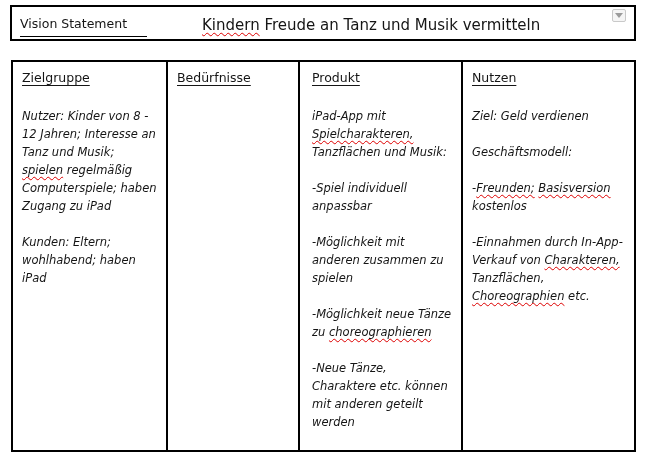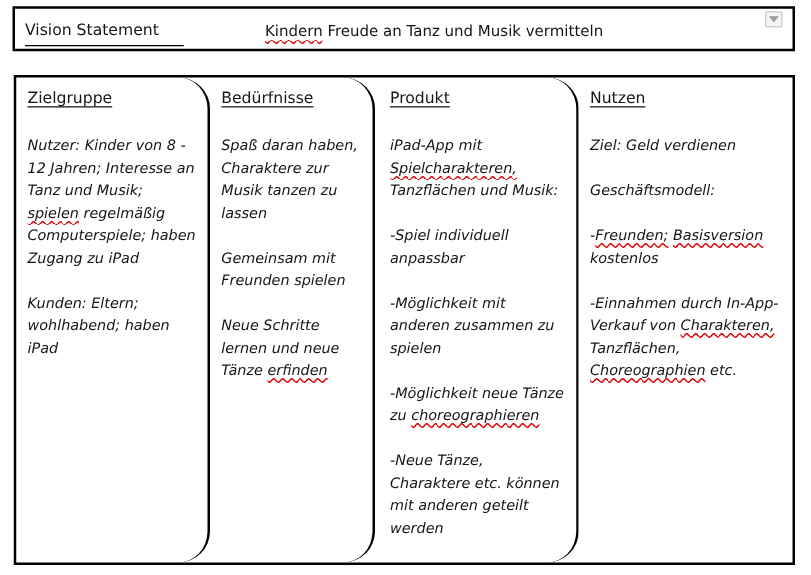--- a/index.html
+++ b/index.html
@@ -24,23 +24,22 @@
   }
   .vision-label {
     position: absolute; left: 8px; top: 8px;
     font-size: 12.5px;
     border-bottom: 1px solid #000;
     padding: 0 20px 3px 0;
     white-space: nowrap;
   }
   .statement {
     position: absolute; left: 190px; top: 9px;
-    font-size: 12px;
+    font-size: 15px;
     white-space: nowrap;
-    margin-left: 10px;
   }
   .dropdown-btn {
     position: absolute; top: 2px; right: 8px;
     width: 14px; height: 13px;
     background: var(--btn-bg, #f5f5f5);
     border: 1px solid var(--btn-border, #c9c9c9);
     border-radius: 2px;
     display: flex; align-items: center; justify-content: center;
     padding: 0; cursor: pointer;
   }
@@ -57,21 +56,20 @@
     width: 625px; height: 392px;
     border: 2px solid #000;
     background: #fff;
     display: flex;
   }
   .col {
     height: 100%;
     padding: 7px 8px 0 9px;
     border-right: 2px solid #000;
     overflow: hidden;
-    border-radius: 25px;
   }
   .col-1 { width: 155px; }
   .col-2 { width: 132px; }
   .col-3 { width: 163px; padding-left: 12px; }
   .col-4 { flex: 1; border-right: none; }
   .col-heading {
     font-size: 12.5px;
     text-decoration: underline;
     text-decoration-thickness: 1px;
     text-underline-offset: 3px;
@@ -104,25 +102,20 @@
     <div class="col col-1">
       <div class="col-heading">Zielgruppe</div>
       <div class="col-body">
           <p class="para"><span>Nutzer: Kinder von 8 - 12 Jahren; Interesse an Tanz und Musik; </span><span class="miss">spielen</span><span> regelmäßig Computerspiele; haben Zugang zu iPad</span></p>
           <p class="para"><span>Kunden: Eltern; wohlhabend; haben iPad</span></p>
         </div>
     </div>
 
     <div class="col col-2">
       <div class="col-heading">Bedürfnisse</div>
-      <div class="col-body">
-          <p class="para"><span>Spaß daran haben, Charaktere zur Musik tanzen zu lassen</span></p>
-          <p class="para"><span>Gemeinsam mit Freunden spielen</span></p>
-          <p class="para"><span>Neue Schritte lernen und neue Tänze </span><span class="miss">erfinden</span></p>
-        </div>
     </div>
 
     <div class="col col-3">
       <div class="col-heading">Produkt</div>
       <div class="col-body">
           <p class="para"><span>iPad-App mit </span><span class="miss">Spielcharakteren,</span><span> Tanzflächen und Musik:</span></p>
           <p class="para"><span>-Spiel individuell anpassbar</span></p>
           <p class="para"><span>-Möglichkeit mit anderen zusammen zu spielen</span></p>
           <p class="para"><span>-Möglichkeit neue Tänze zu </span><span class="miss">choreographieren</span></p>
           <p class="para"><span>-Neue Tänze, Charaktere etc. können mit anderen geteilt werden</span></p>

